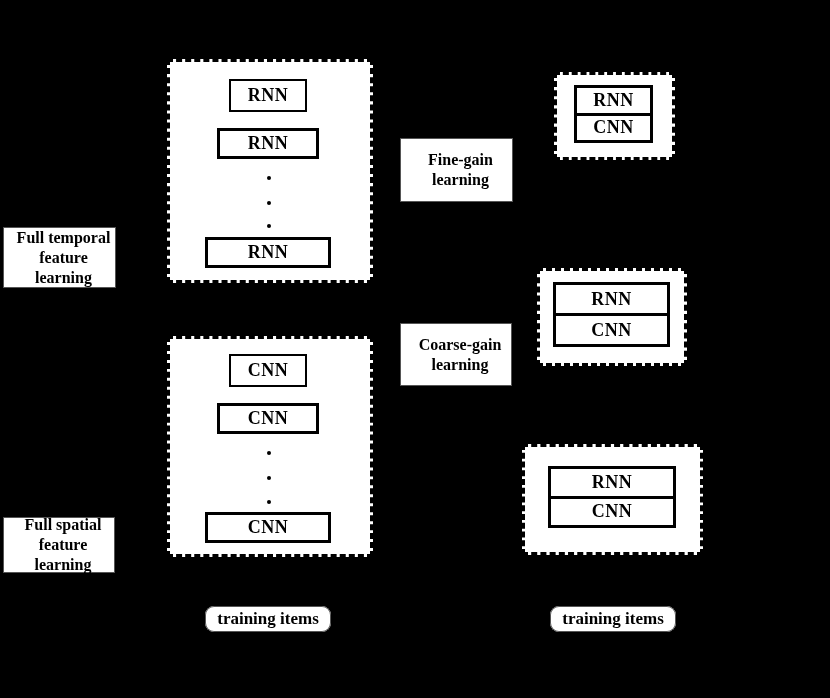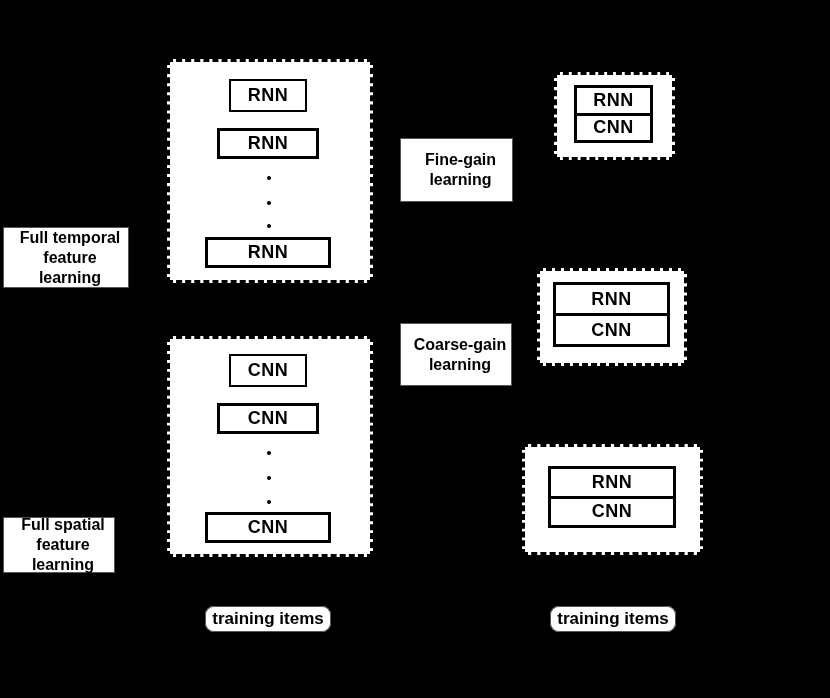--- a/index.html
+++ b/index.html
@@ -5,21 +5,21 @@
   html, body {
     margin: 0;
     padding: 0;
     background: #000;
   }
   .canvas {
     position: relative;
     width: 830px;
     height: 698px;
     background: #000000;
-    font-family: Liberation Sans, sans-serif;
+    font-family: Liberation Serif, serif;
     font-weight: bold;
     color: #000;
     overflow: hidden;
   }
   
   .dashed-box {
     position: absolute;
     background: #ffffff;
     border: 3px dashed #000000;
     box-sizing: border-box;
@@ -107,21 +107,21 @@
   
   #c-spatial { left: 167px; top: 336px; width: 206px; height: 221px; }
   #cnn1 { left: 59px;  top: 15px;  width: 78px;  height: 33px; }
   #cnn2 { left: 47px;  top: 64px;  width: 102px; height: 31px; }
   #cnn3 { left: 35px;  top: 173px; width: 126px; height: 31px; }
   #c-spatial .d1 { left: 97px; top: 112px; }
   #c-spatial .d2 { left: 97px; top: 137px; }
   #c-spatial .d3 { left: 97px; top: 161px; }
 
   
-  #lbl-temporal { left: 3px;   top: 227px; width: 126px; height: 61px; }
+  #lbl-temporal { left: 3px;   top: 227px; width: 113px; height: 61px; }
   #lbl-spatial  { left: 3px;   top: 517px; width: 112px; height: 56px; }
   #lbl-fine     { left: 400px; top: 138px; width: 113px; height: 64px; }
   #lbl-coarse   { left: 400px; top: 323px; width: 112px; height: 63px; justify-content: center; }
 
   
   #c-fine   { left: 554px; top: 72px;  width: 121px; height: 88px; }
   #u-fine   { left: 17px;  top: 10px;  width: 79px;  height: 58px; }
 
   #c-coarse { left: 537px; top: 268px; width: 150px; height: 98px; }
   #u-coarse { left: 13px;  top: 11px;  width: 117px; height: 65px; }

